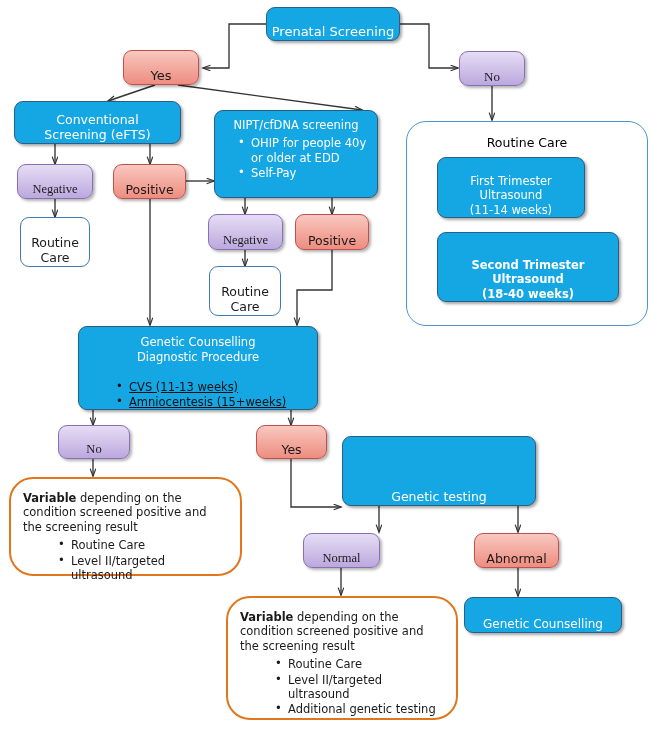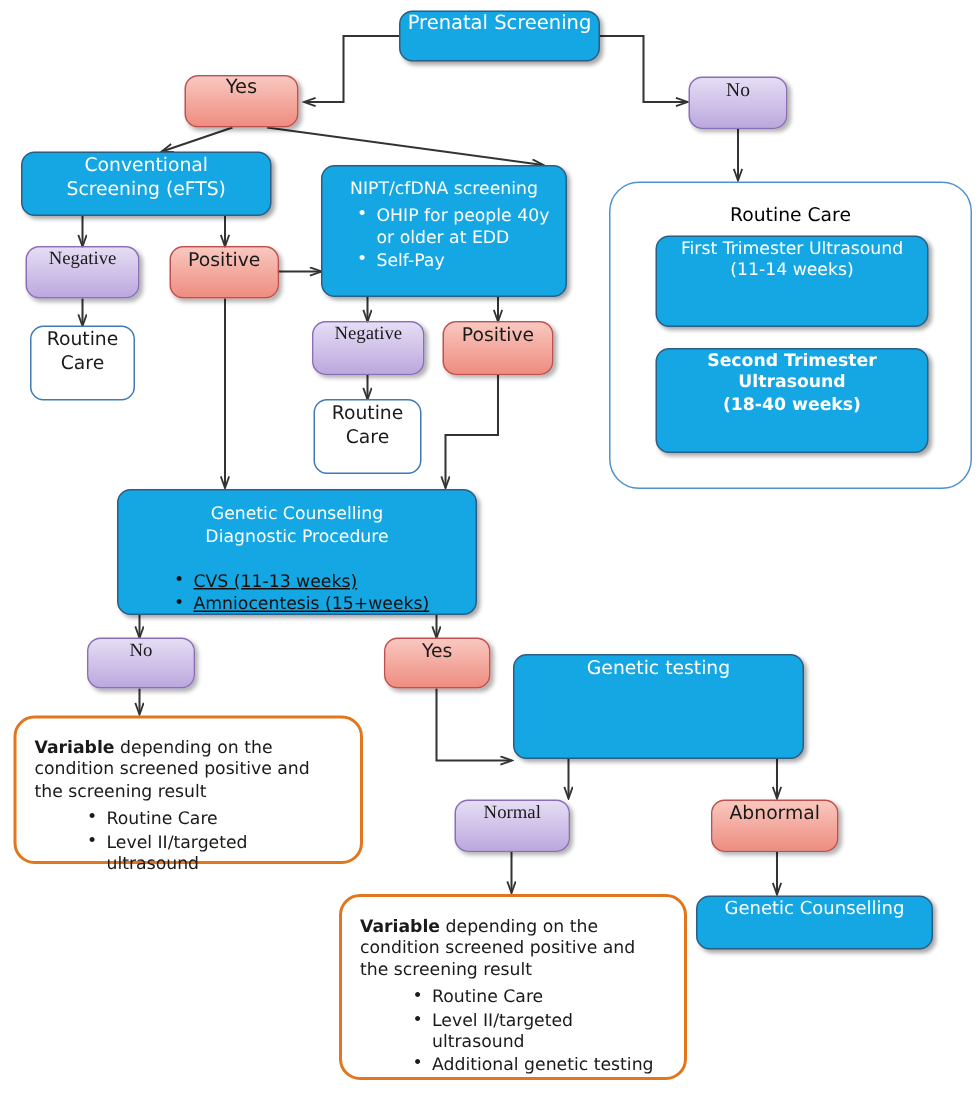--- a/index.html
+++ b/index.html
@@ -5,21 +5,21 @@
   html,body{margin:0;padding:0;background:#ffffff;}
   body{
     width:653px;height:737px;position:relative;overflow:hidden;
     font-family:"DejaVu Sans","Liberation Sans",sans-serif;
     color:#000;
   }
   #canvas{position:absolute;left:0;top:0;width:653px;height:737px;}
   svg#wires{position:absolute;left:0;top:0;width:653px;height:737px;pointer-events:none;}
 
   .node{position:absolute;box-sizing:border-box;display:flex;flex-direction:column;
-        align-items:center;justify-content:flex-start;text-align:center;
+        align-items:center;justify-content:flex-end;text-align:center;
         border-radius:9px;line-height:1.25;}
 
   
   .blue{
     background:#15A7E4;
     border:1.6px solid #2B5E86;
     color:#ffffff;
     box-shadow:2px 2px 3px rgba(0,0,0,.35);
   }
   
@@ -40,21 +40,21 @@
   
   .white-blue{
     background:#ffffff;
     border:1.7px solid #3E7BB6;
     color:#1a1a1a;
   }
   
   .orange{
     background:#ffffff;
     border:2.1px solid #E1761C;
-    border-radius:14px;
+    border-radius:24px;
     color:#1a1a1a;
     align-items:center;
     justify-content:flex-start;
     text-align:left;
   }
   
   .group-box{
     position:absolute;box-sizing:border-box;background:#ffffff;
     border:1.5px solid #4E93CF;border-radius:20px;
   }
@@ -179,21 +179,21 @@
   </div>
 
   <div class="node white-blue" style="left:209px;top:266px;width:72px;height:50px;font-size:12.5px;">
     <span>Routine</span>
     <span>Care</span>
   </div>
 
   <div class="group-box" style="left:406px;top:121px;width:242px;height:205px;">
     <div class="group-title" style="top:13px;font-size:12.5px;">Routine Care</div>
 
-    <div class="node blue" style="left:30px;top:35px;width:182px;height:61px;font-size:11.5px;">
+    <div class="node blue" style="left:30px;top:35px;width:148px;height:61px;font-size:11.5px;">
       <span>First Trimester Ultrasound</span>
       <span>(11-14 weeks)</span>
     </div>
 
     <div class="node blue" style="left:30px;top:110px;width:182px;height:70px;font-size:11.5px;font-weight:bold;">
       <span>Second Trimester</span>
       <span>Ultrasound</span>
       <span>(18-40 weeks)</span>
     </div>
   </div>

